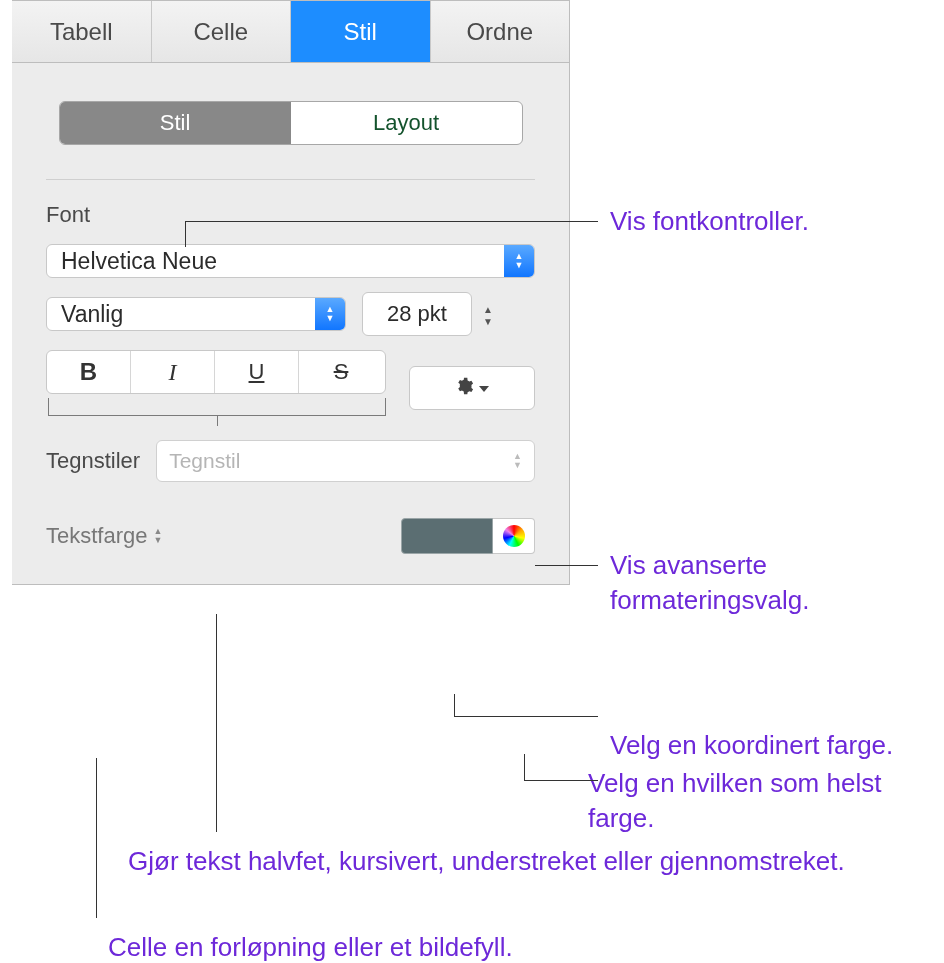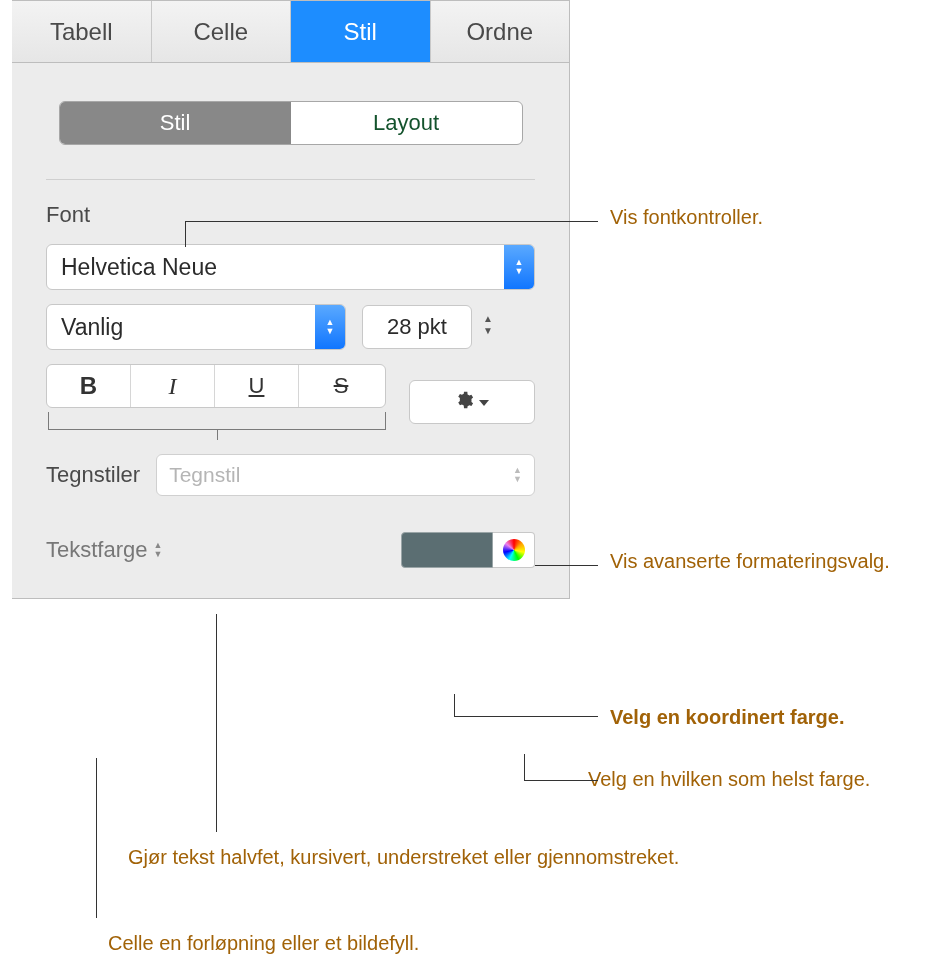--- a/index.html
+++ b/index.html
@@ -97,21 +97,21 @@
     color: #4a4a4a;
     margin-bottom: 16px;
   }
   .select {
     display: flex;
     align-items: center;
     justify-content: space-between;
     background: #fff;
     border: 1px solid #c8c8c8;
     border-radius: 6px;
-    height: 46px;
+    height: 34px;
     padding-left: 14px;
     font-size: 23px;
     color: #2b2b2b;
     overflow: hidden;
   }
   .select .stepper-cap {
     width: 30px;
     align-self: stretch;
     background: linear-gradient(#5aa9ff, #1176ff);
     display: flex;
@@ -123,21 +123,21 @@
   .stepper-cap .tri { font-size: 9px; line-height: 9px; }
   .row {
     display: flex;
     gap: 16px;
     margin-top: 14px;
     align-items: center;
   }
   .font-row2 .select.weight { flex: 0 0 300px; }
   .size-box {
     display: flex;
-    align-items: flex-start;
+    align-items: flex-end;
     gap: 6px;
   }
   .size-input {
     width: 110px;
     height: 44px;
     background: #fff;
     border: 1px solid #c8c8c8;
     border-radius: 6px;
     display: flex;
     align-items: center;
@@ -270,22 +270,22 @@
     justify-content: center;
   }
   .wheel {
     width: 22px; height: 22px; border-radius: 50%;
     background: conic-gradient(red, orange, yellow, lime, cyan, blue, violet, red);
   }
 
   
   .callout {
     position: absolute;
-    font-size: 20px;
-    color: #a16207;
+    font-size: 26px;
+    color: #6d28d9;
     line-height: 1.35;
   }
   .callout-line {
     position: absolute;
     background: #333;
   }
 </style>
 </head>
 <body>
 
@@ -404,21 +404,21 @@
   </div>
 </div>
 
 <div class="callout" style="left:610px; top:204px;">Vis fontkontroller.</div>
 <div class="callout-line" style="left:186px; top:221px; width:412px; height:1px;"></div>
 <div class="callout-line" style="left:185px; top:221px; width:1px; height:26px;"></div>
 
 <div class="callout" style="left:610px; top:548px;">Vis avanserte formateringsvalg.</div>
 <div class="callout-line" style="left:535px; top:565px; width:63px; height:1px;"></div>
 
-<div class="callout" style="left:610px; top:704px;font-weight:bold;">Velg en koordinert farge.</div>
+<div class="callout" style="left:610px; top:728px;">Velg en koordinert farge.</div>
 <div class="callout-line" style="left:454px; top:694px; width:1px; height:22px;"></div>
 <div class="callout-line" style="left:454px; top:716px; width:144px; height:1px;"></div>
 
 <div class="callout" style="left:588px; top:766px;">Velg en hvilken som helst farge.</div>
 <div class="callout-line" style="left:524px; top:754px; width:1px; height:26px;"></div>
 <div class="callout-line" style="left:524px; top:780px; width:74px; height:1px;"></div>
 
 <div class="callout" style="left:128px; top:844px;">Gjør tekst halvfet, kursivert, understreket eller gjennomstreket.</div>
 <div class="callout-line" style="left:216px; top:614px; width:1px; height:218px;"></div>
 

